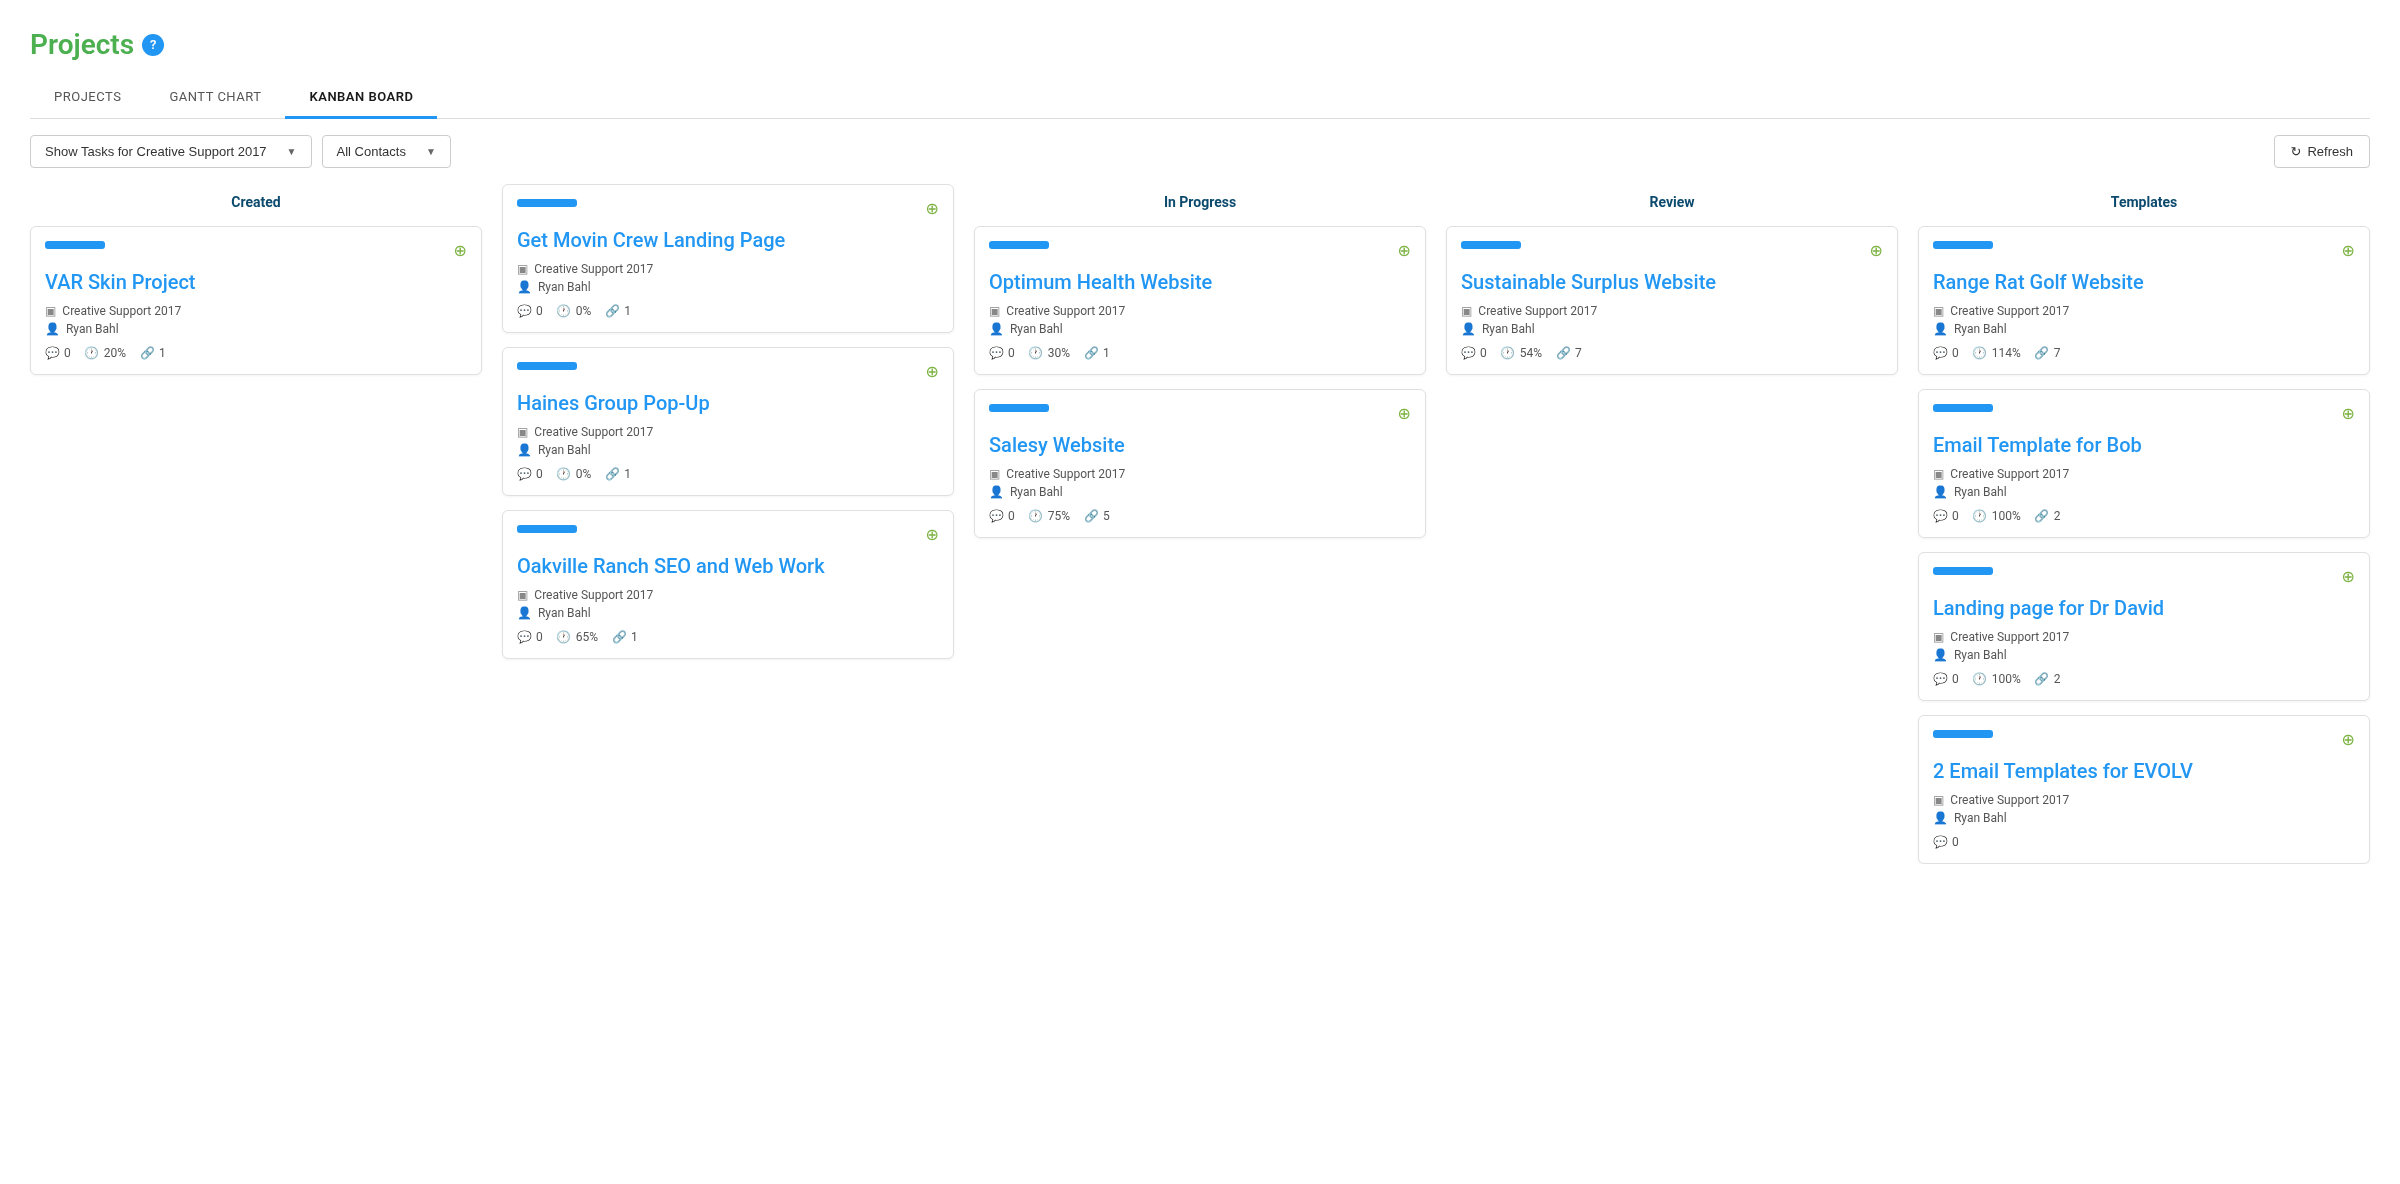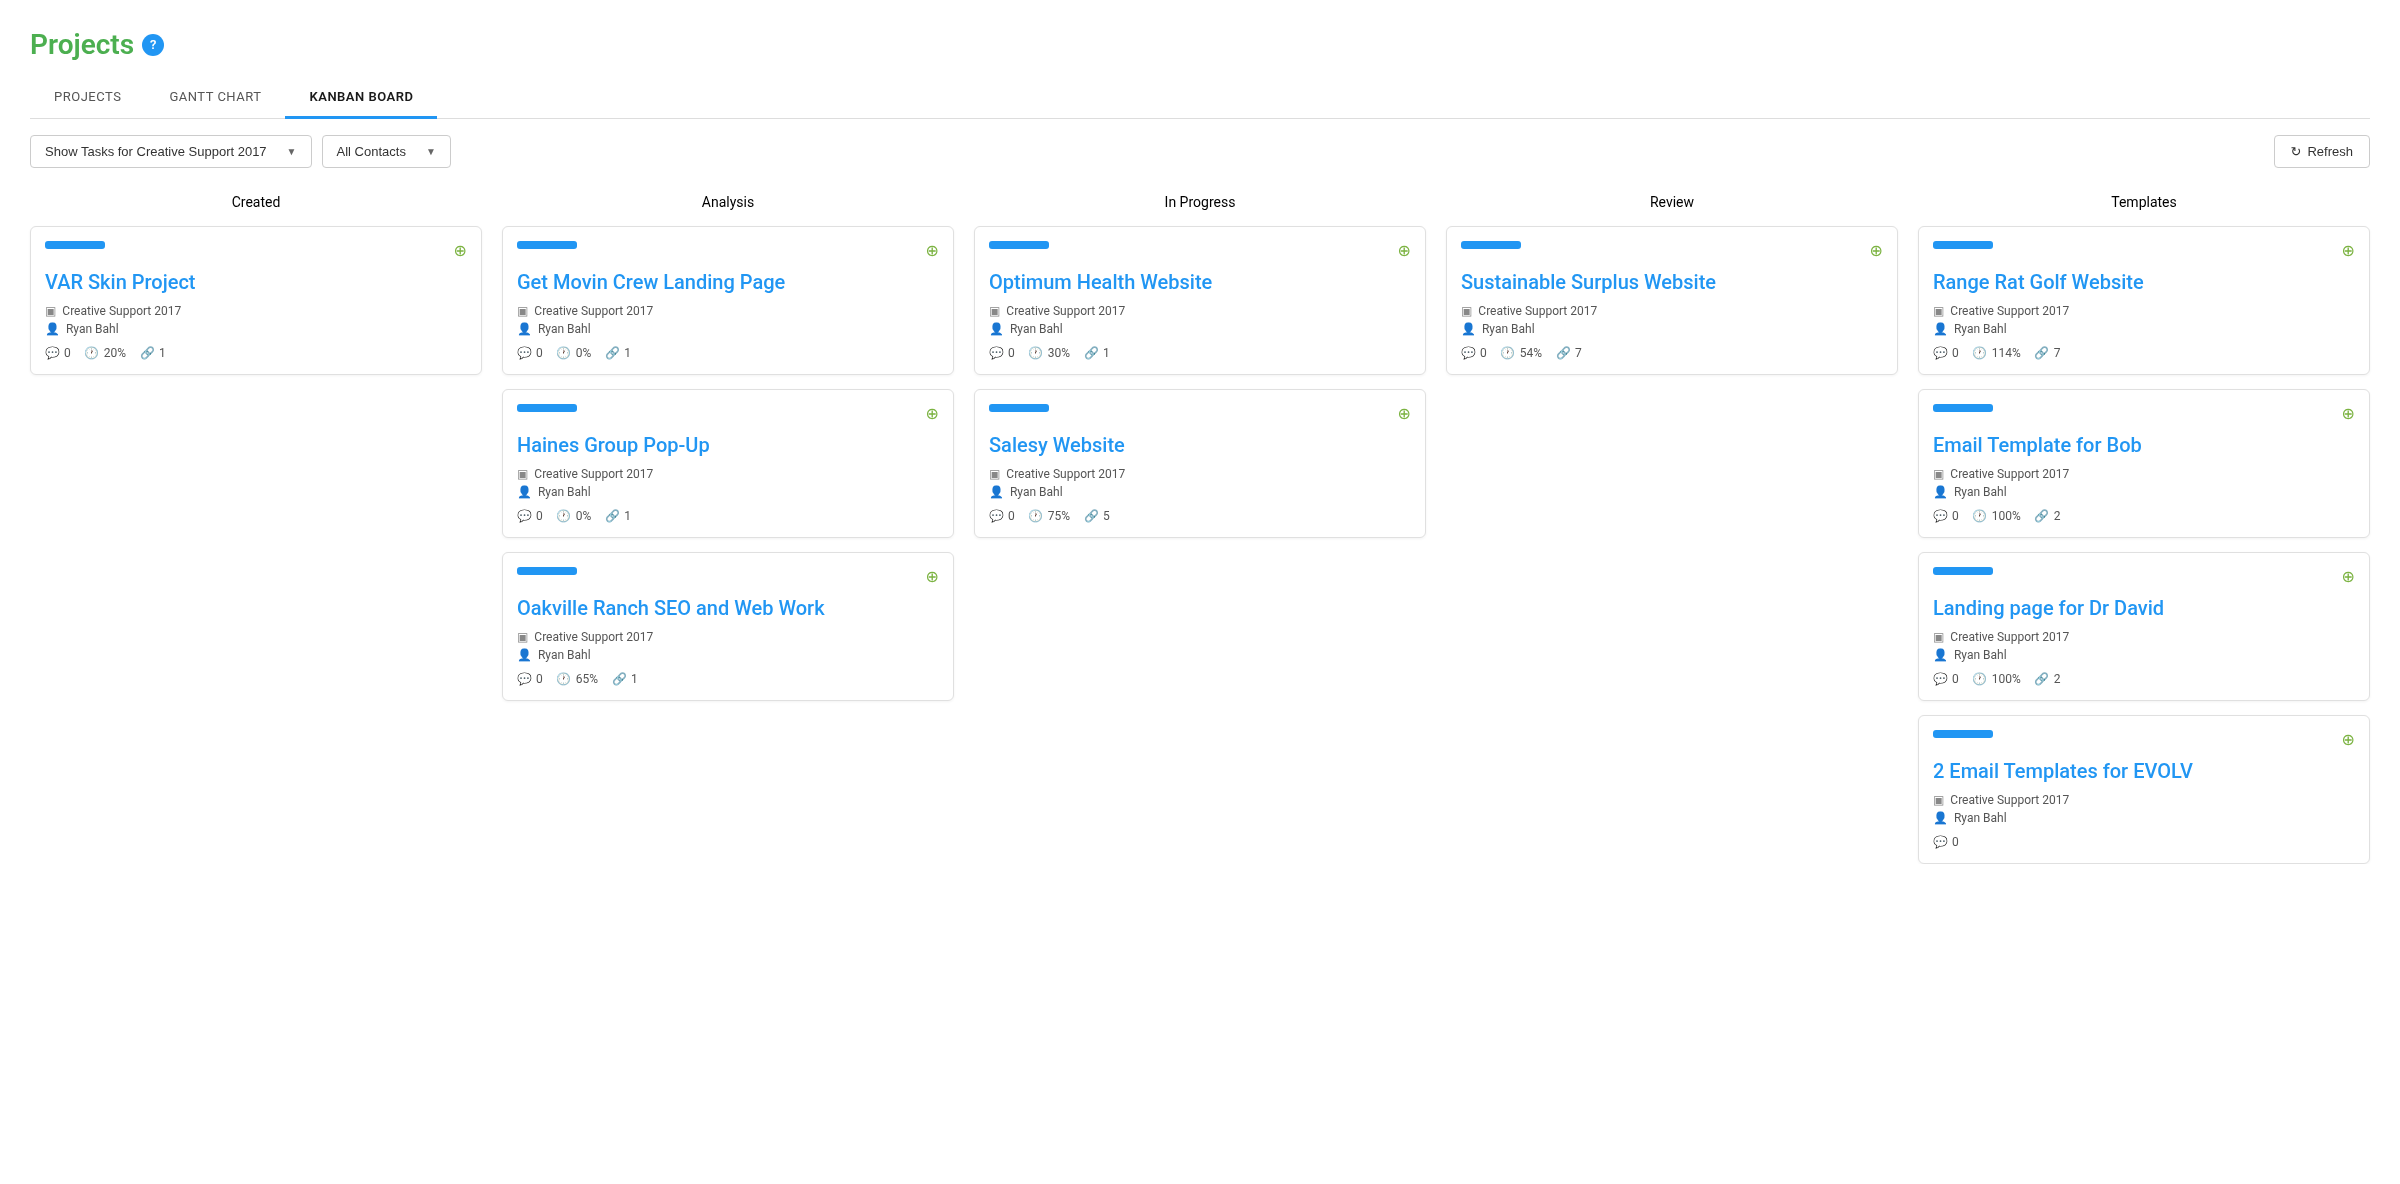--- a/index.html
+++ b/index.html
@@ -93,23 +93,23 @@
       padding: 0 20px;
       overflow-x: auto;
     }
     .kanban-column {
       flex: 1;
       min-width: 260px;
       padding: 0 10px;
     }
     .column-header {
       text-align: center;
-      font-weight: 400;
+      font-weight: 700;
       font-size: 14px;
-      color: #000000;
+      color: #0c4a6e;
       padding: 10px 0 16px;
     }
     .cards-container {
       display: flex;
       flex-direction: column;
       gap: 14px;
     }
     .card {
       background: #fff;
       border: 1px solid #e0e0e0;
@@ -234,21 +234,20 @@
         </div>
         <div class="footer-item">
           <span>🔗</span>
           <span>1</span>
         </div>
       </div>
     </div>
       </div>
     </div>
     <div class="kanban-column">
-      <div class="column-header">Analysis</div>
       <div class="cards-container">
         <div class="card">
       <div class="card-top">
         <div class="card-tag"></div>
         <span class="drag-icon">⊕</span>
       </div>
       <div class="card-title">Get Movin Crew Landing Page</div>
       <div class="card-meta">
         <div class="card-meta-row">
           <span class="meta-icon">▣</span>

